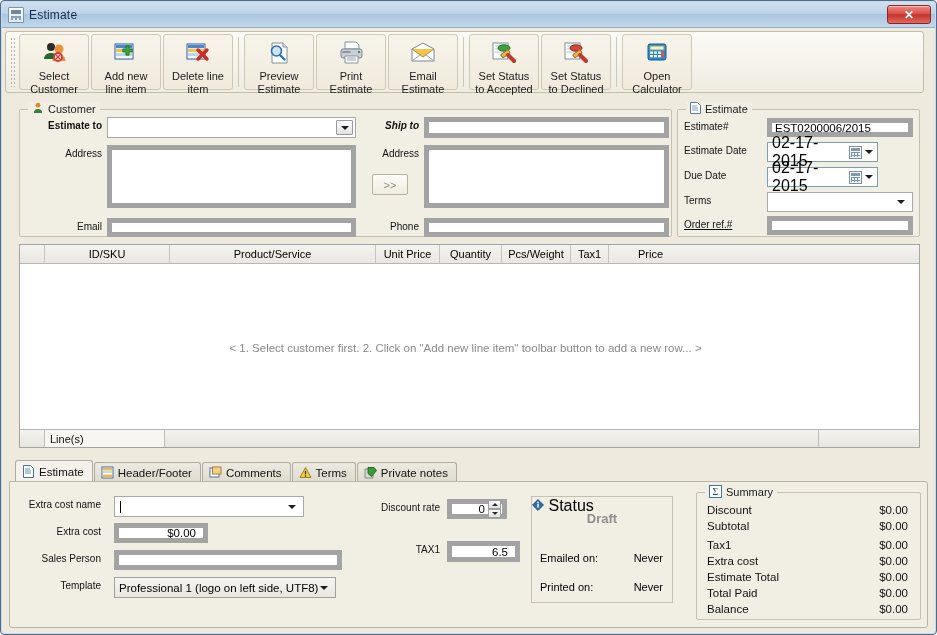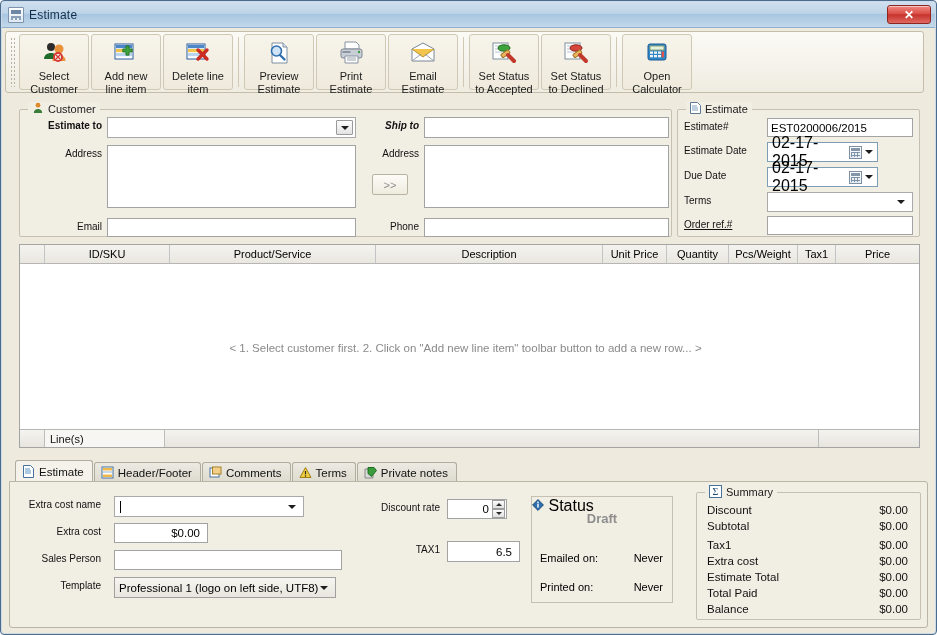--- a/index.html
+++ b/index.html
@@ -94,21 +94,21 @@
     position: absolute; top: -8px; left: 8px;
     background: #f1eee4; padding: 0 4px;
     font-size: 11px; color: #1b1b1b;
     display: flex; align-items: center; gap: 4px; height: 14px;
   }
 
   .lbl-r { font-size: 10px; color: #111; text-align: right; }
   .lbl-b { font-weight: bold; }
 
   .tf {
-    background: #fff; border: 1px solid #a3a3a3;
+    background: #fff; border: 5px solid #a3a3a3;
     font-size: 11.5px; color: #000; padding: 1px 3px;
     font-family: "Liberation Sans", sans-serif;
   }
 
   .combo {
     background: #fff; border: 1px solid #a9a9a9;
     display: flex; align-items: center; justify-content: flex-end;
     font-size: 11.5px; cursor: pointer;
   }
   .combo .arrowbox {
@@ -442,21 +442,20 @@
 
     <div style="position:absolute; left:6px; top:109px;text-decoration:underline;" class="lbl-r">Order ref.#</div>
     <input class="tf" style="position: absolute; left: 89px; top: 106px; width: 146px; height: 19px;" value="">
   </div>
 
   <div class="grid">
     <div class="grid-head">
       <div class="gh" style="width:25px;"></div>
       <div class="gh" style="width:125px;">ID/SKU</div>
       <div class="gh" style="width:206px;">Product/Service</div>
-      <div class="gh" style="width:227px;">Description</div>
       <div class="gh" style="width:64px;">Unit Price</div>
       <div class="gh" style="width:62px;">Quantity</div>
       <div class="gh" style="width:69px;">Pcs/Weight</div>
       <div class="gh" style="width:38px;">Tax1</div>
       <div class="gh" style="width:83px; border-right:none;">Price</div>
     </div>
 
     <div class="grid-body">
       <div class="grid-hint">&lt; 1. Select customer first.  2. Click on "Add new line item" toolbar button to add a new row... &gt;</div>
     </div>

